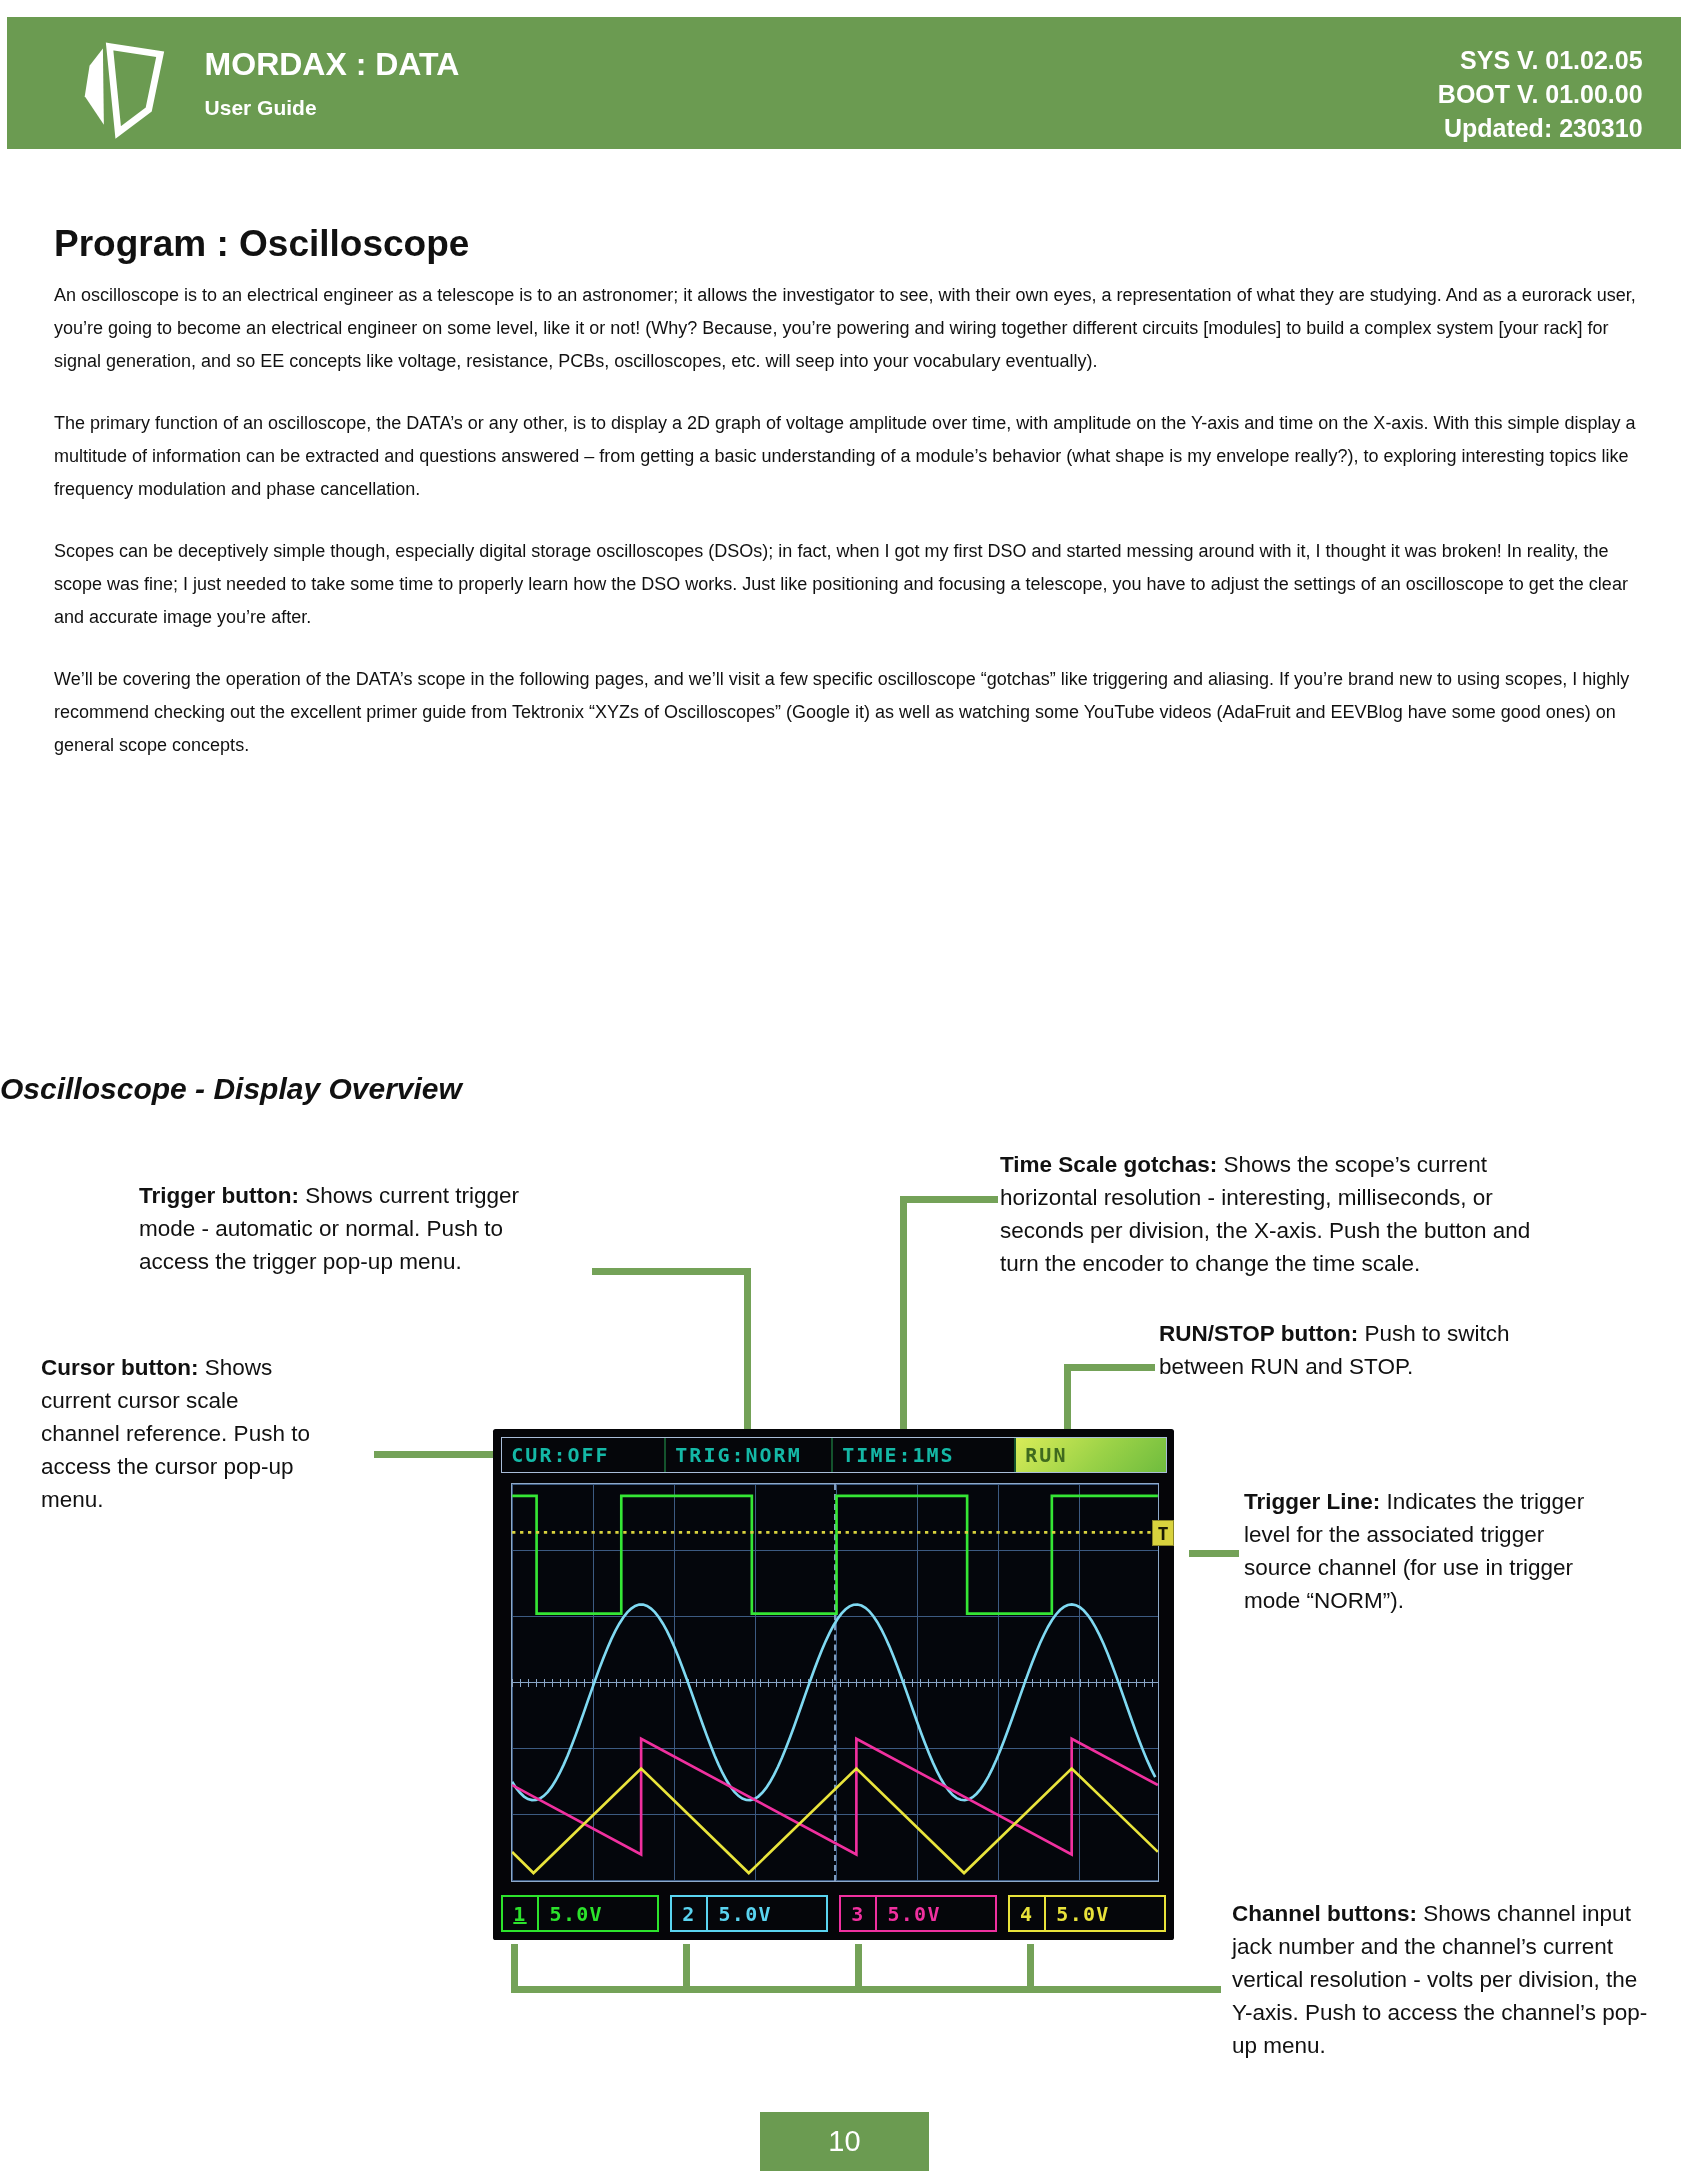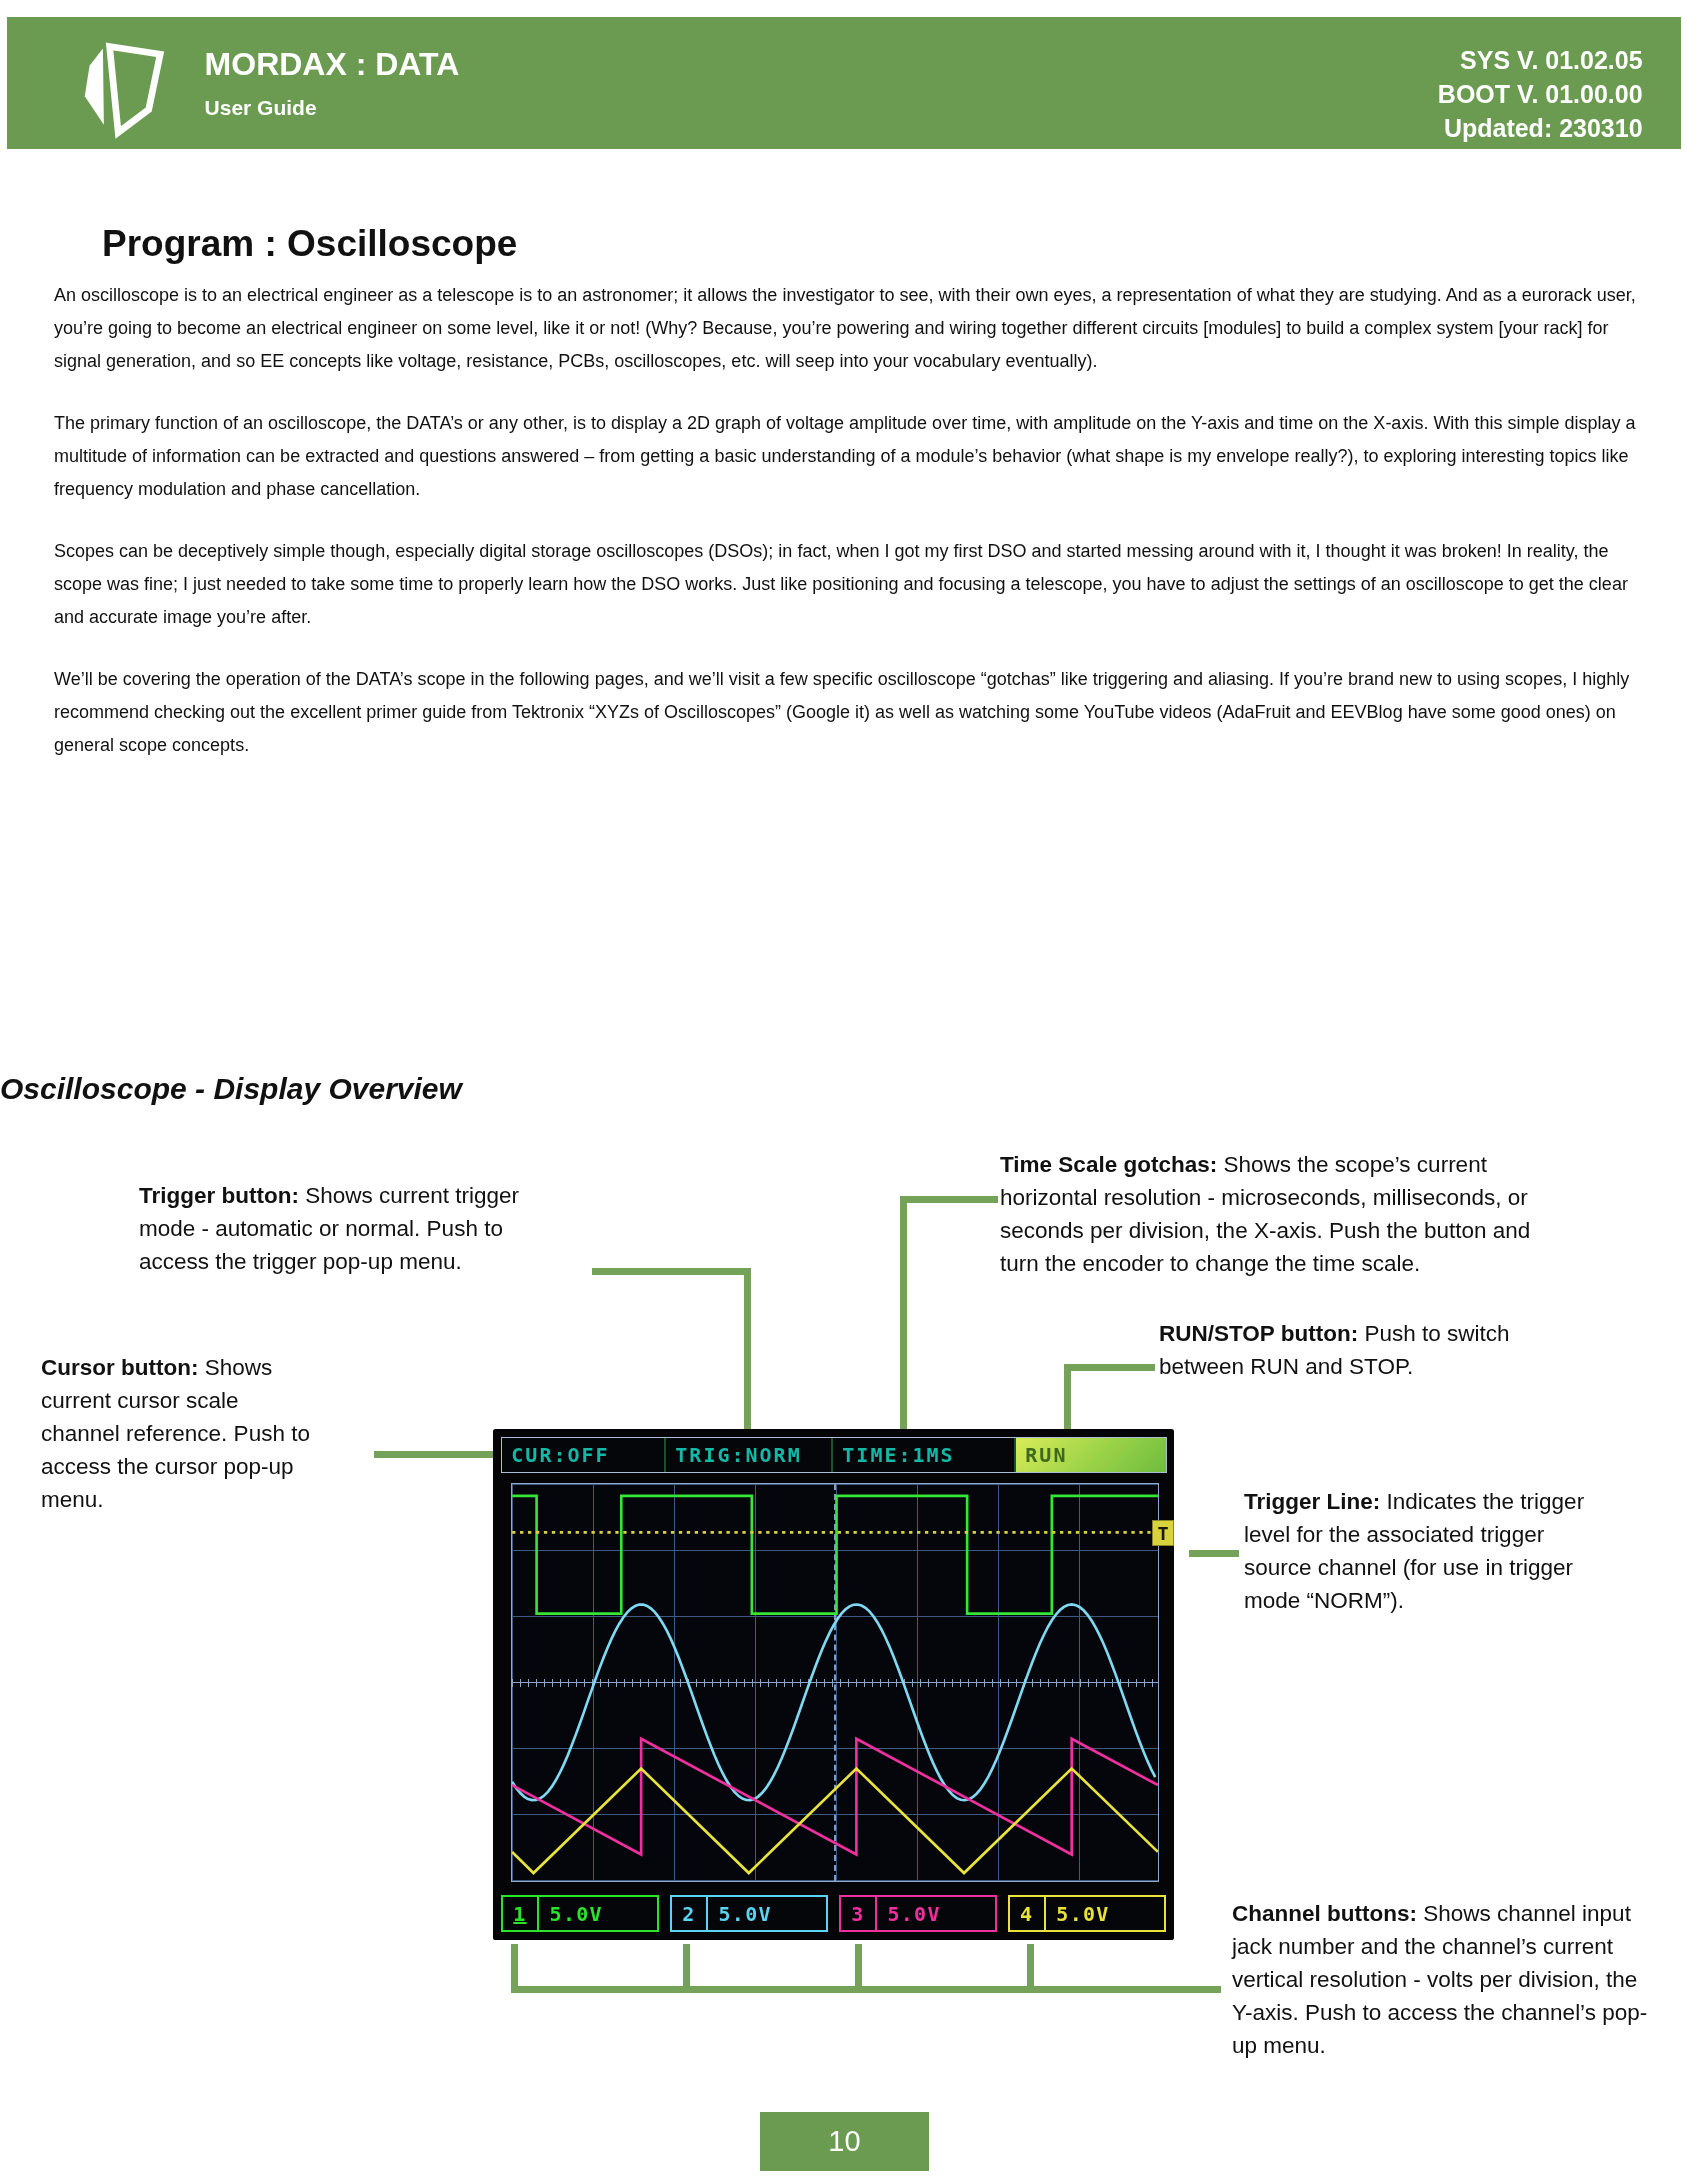--- a/index.html
+++ b/index.html
@@ -8,21 +8,21 @@
     font-family:"Liberation Sans", sans-serif;color:#111;overflow:hidden;
   }
   
   .header{position:absolute;left:6.6px;top:16.5px;width:1674px;height:132px;background:#6b9b51;}
   .logo{position:absolute;left:58px;top:20px;width:114px;height:105px;}
   .header-titles{position:absolute;left:198px;top:25px;color:#fff;font-weight:bold;}
   .header-titles .t1{font-size:32px;line-height:44px;}
   .header-titles .t2{font-size:21px;line-height:44px;}
   .header-right{position:absolute;right:38px;top:26.5px;text-align:right;color:#fff;font-weight:bold;font-size:25px;line-height:34px;}
   
-  .heading{position:absolute;left:54px;top:198px;font-size:37px;font-weight:bold;margin-left:48px;}
+  .heading{position:absolute;left:54px;top:198px;font-size:37px;font-weight:bold;}
   .bodycopy{position:absolute;left:54px;top:279px;width:1588px;font-size:18px;line-height:33px;}
   .bodycopy p{margin:0 0 29px 0;}
   .section-title{position:absolute;left:0px;top:1072px;width:1575px;text-align:left;font-size:30px;font-weight:bold;font-style:italic;}
   
   .callout{position:absolute;font-size:22.5px;line-height:33px;}
   .co-trigger{left:139px;top:1179px;width:437px;}
   .co-timescale{left:1000px;top:1148px;width:549px;}
   .co-runstop{left:1159px;top:1317px;width:423px;}
   .co-cursor{left:41px;top:1351px;width:278px;}
   .co-trigline{left:1244px;top:1485px;width:354px;}
@@ -100,21 +100,21 @@
   <p>An oscilloscope is to an electrical engineer as a telescope is to an astronomer; it allows the investigator to see, with their own eyes, a representation of what they are studying. And as a eurorack user, you’re going to become an electrical engineer on some level, like it or not! (Why? Because, you’re powering and wiring together different circuits [modules] to build a complex system [your rack] for signal generation, and so EE concepts like voltage, resistance, PCBs, oscilloscopes, etc. will seep into your vocabulary eventually).</p>
   <p>The primary function of an oscilloscope, the DATA’s or any other, is to display a 2D graph of voltage amplitude over time, with amplitude on the Y-axis and time on the X-axis. With this simple display a multitude of information can be extracted and questions answered – from getting a basic understanding of a module’s behavior (what shape is my envelope really?), to exploring interesting topics like frequency modulation and phase cancellation.</p>
   <p>Scopes can be deceptively simple though, especially digital storage oscilloscopes (DSOs); in fact, when I got my first DSO and started messing around with it, I thought it was broken! In reality, the scope was fine; I just needed to take some time to properly learn how the DSO works. Just like positioning and focusing a telescope, you have to adjust the settings of an oscilloscope to get the clear and accurate image you’re after.</p>
   <p>We’ll be covering the operation of the DATA’s scope in the following pages, and we’ll visit a few specific oscilloscope “gotchas” like triggering and aliasing. If you’re brand new to using scopes, I highly recommend checking out the excellent primer guide from Tektronix “XYZs of Oscilloscopes” (Google it) as well as watching some YouTube videos (AdaFruit and EEVBlog have some good ones) on general scope concepts.</p>
 </div>
 
 <div class="section-title">Oscilloscope - Display Overview</div>
 
 <div class="callout co-trigger"><b>Trigger button:</b><span> Shows current trigger mode - automatic or normal. Push to access the trigger pop-up menu.</span></div>
 
-<div class="callout co-timescale"><b>Time Scale gotchas:</b><span> Shows the scope’s current horizontal resolution - microseconds, milliseconds, or seconds per division, the X-axis. Push the button and turn the encoder to change the time scale.</span></div>
+<div class="callout co-timescale"><b>Time Scale gotchas:</b><span> Shows the scope’s current horizontal resolution - interesting, milliseconds, or seconds per division, the X-axis. Push the button and turn the encoder to change the time scale.</span></div>
 
 <div class="callout co-runstop"><b>RUN/STOP button:</b><span> Push to switch between RUN and STOP.</span></div>
 
 <div class="callout co-cursor"><b>Cursor button:</b><span> Shows current cursor scale channel reference. Push to access the cursor pop-up menu.</span></div>
 
 <div class="callout co-trigline"><b>Trigger Line:</b><span> Indicates the trigger level for the associated trigger source channel (for use in trigger mode “NORM”).</span></div>
 
 <div class="callout co-channels"><b>Channel buttons:</b><span> Shows channel input jack number and the channel’s current vertical resolution - volts per division, the Y-axis. Push to access the channel’s pop-up menu.</span></div>
 
 <div class="line l1h"></div>

